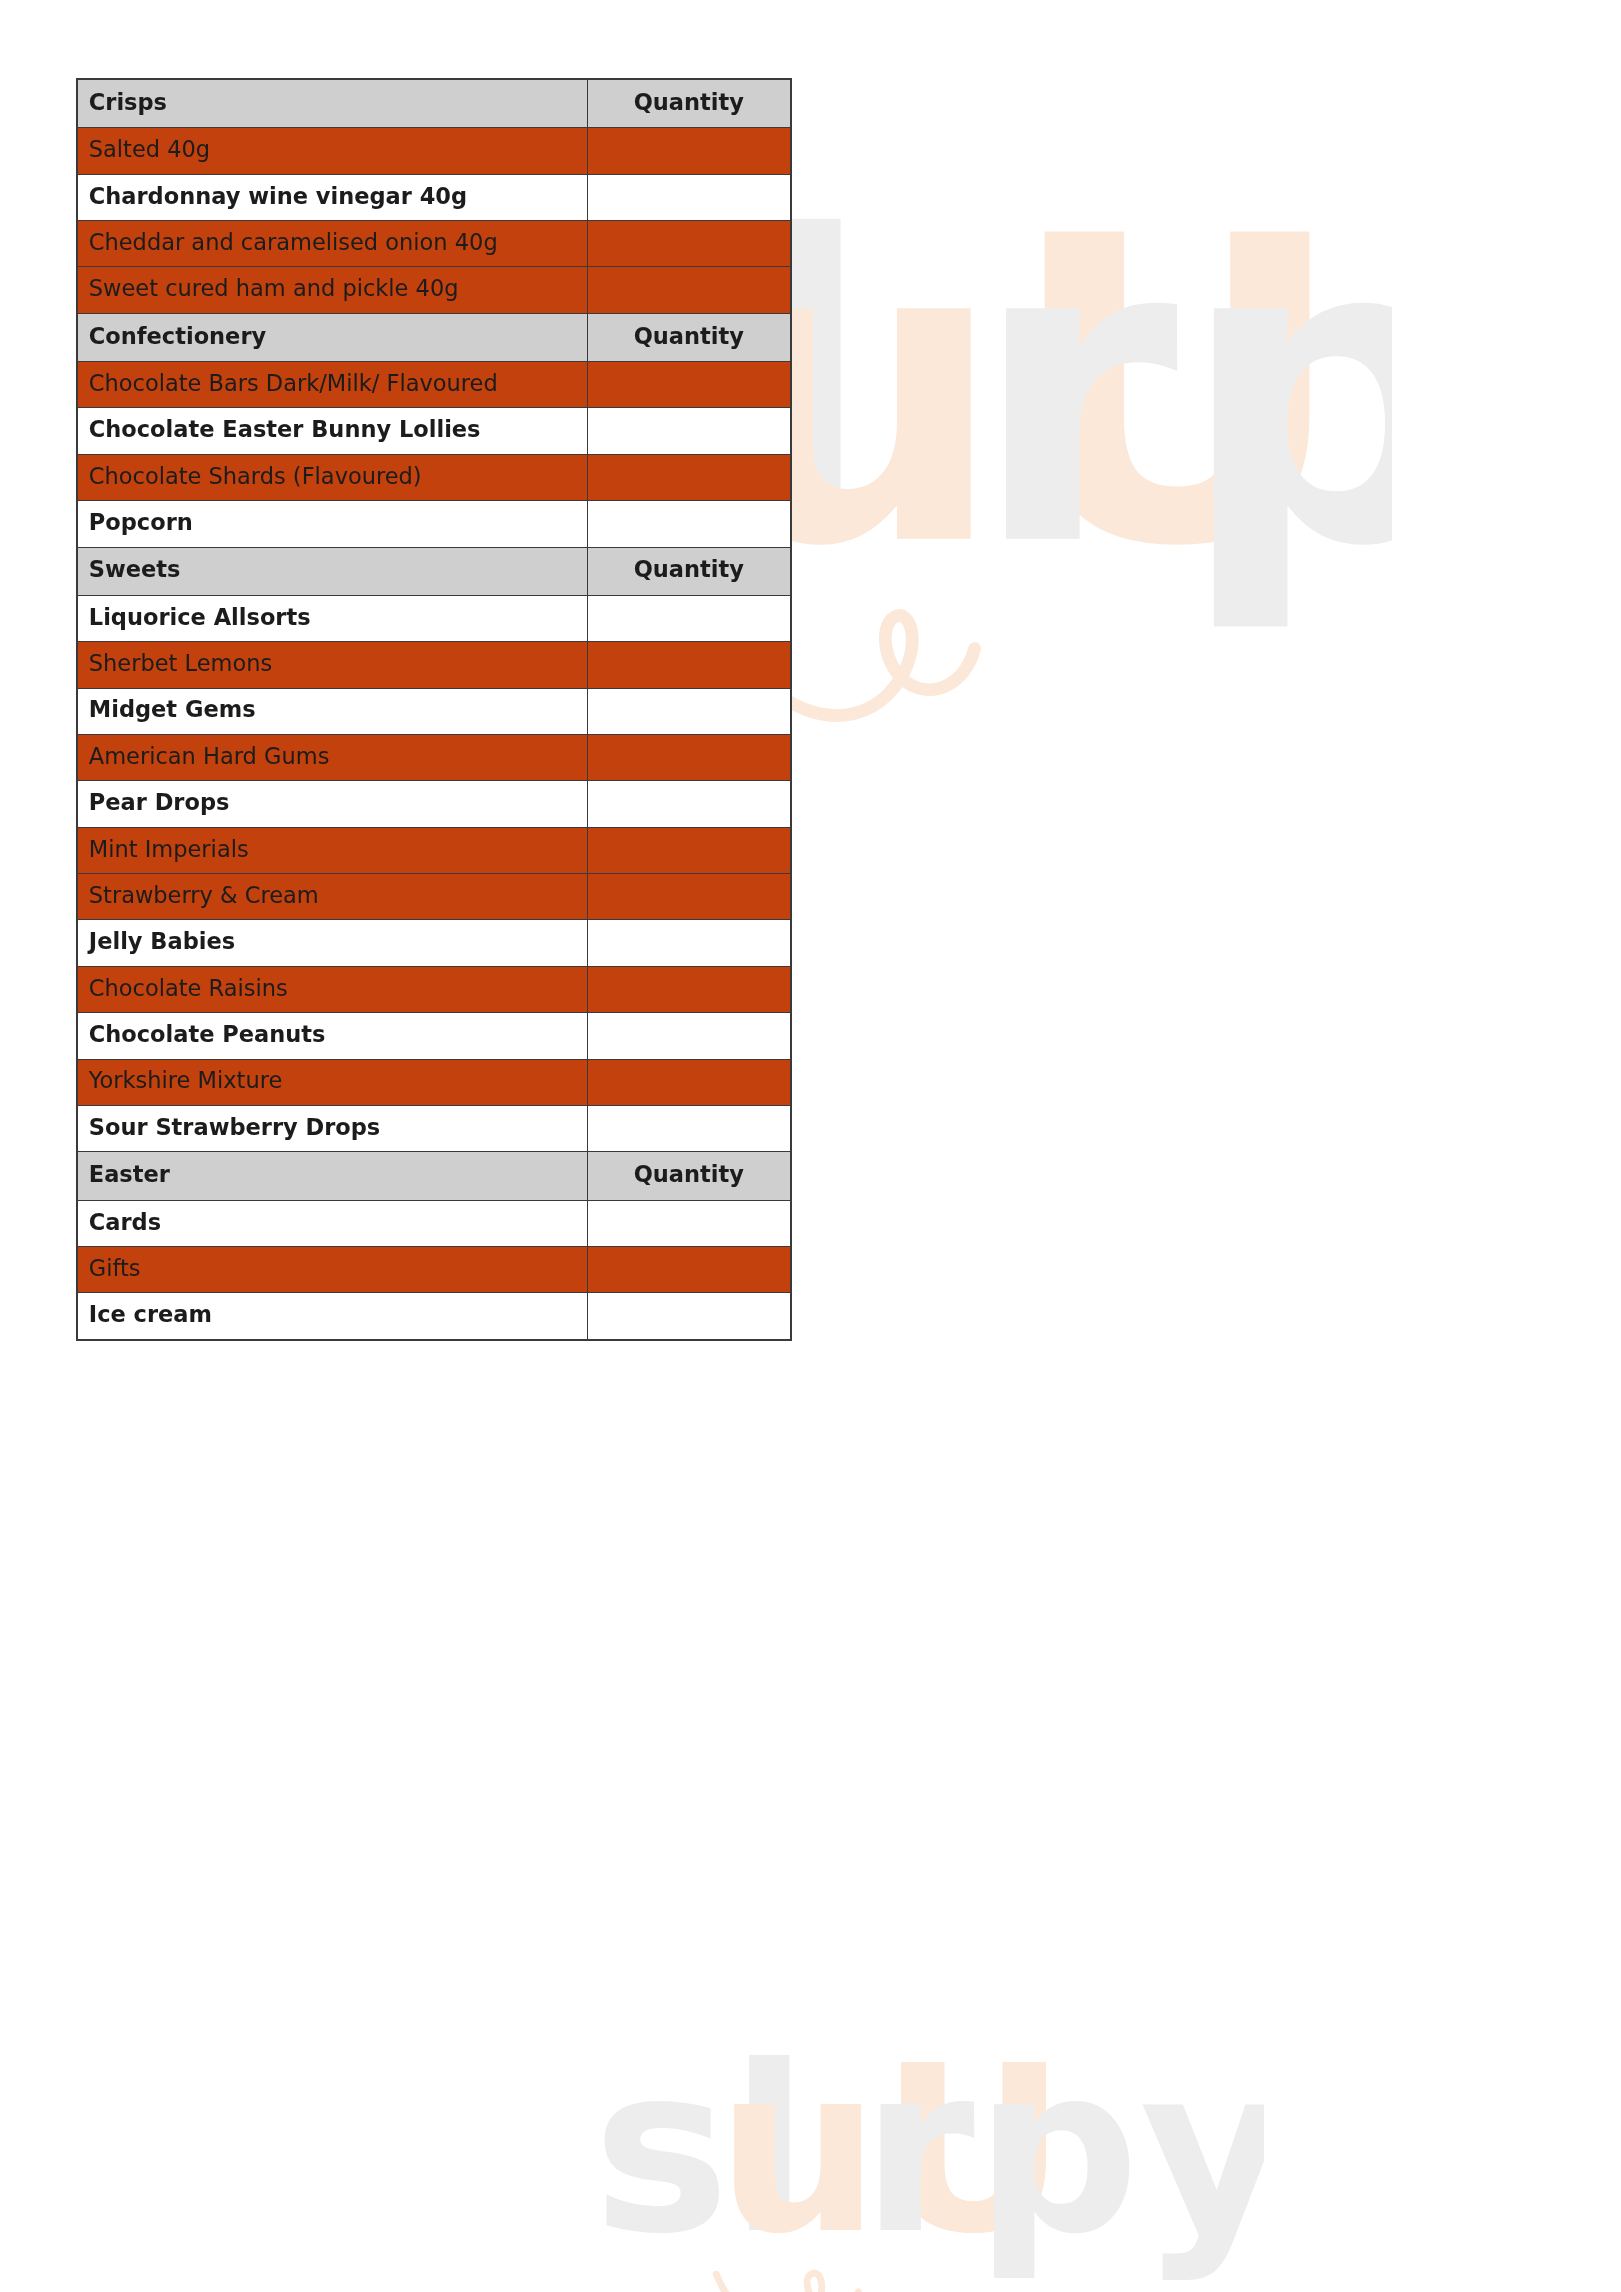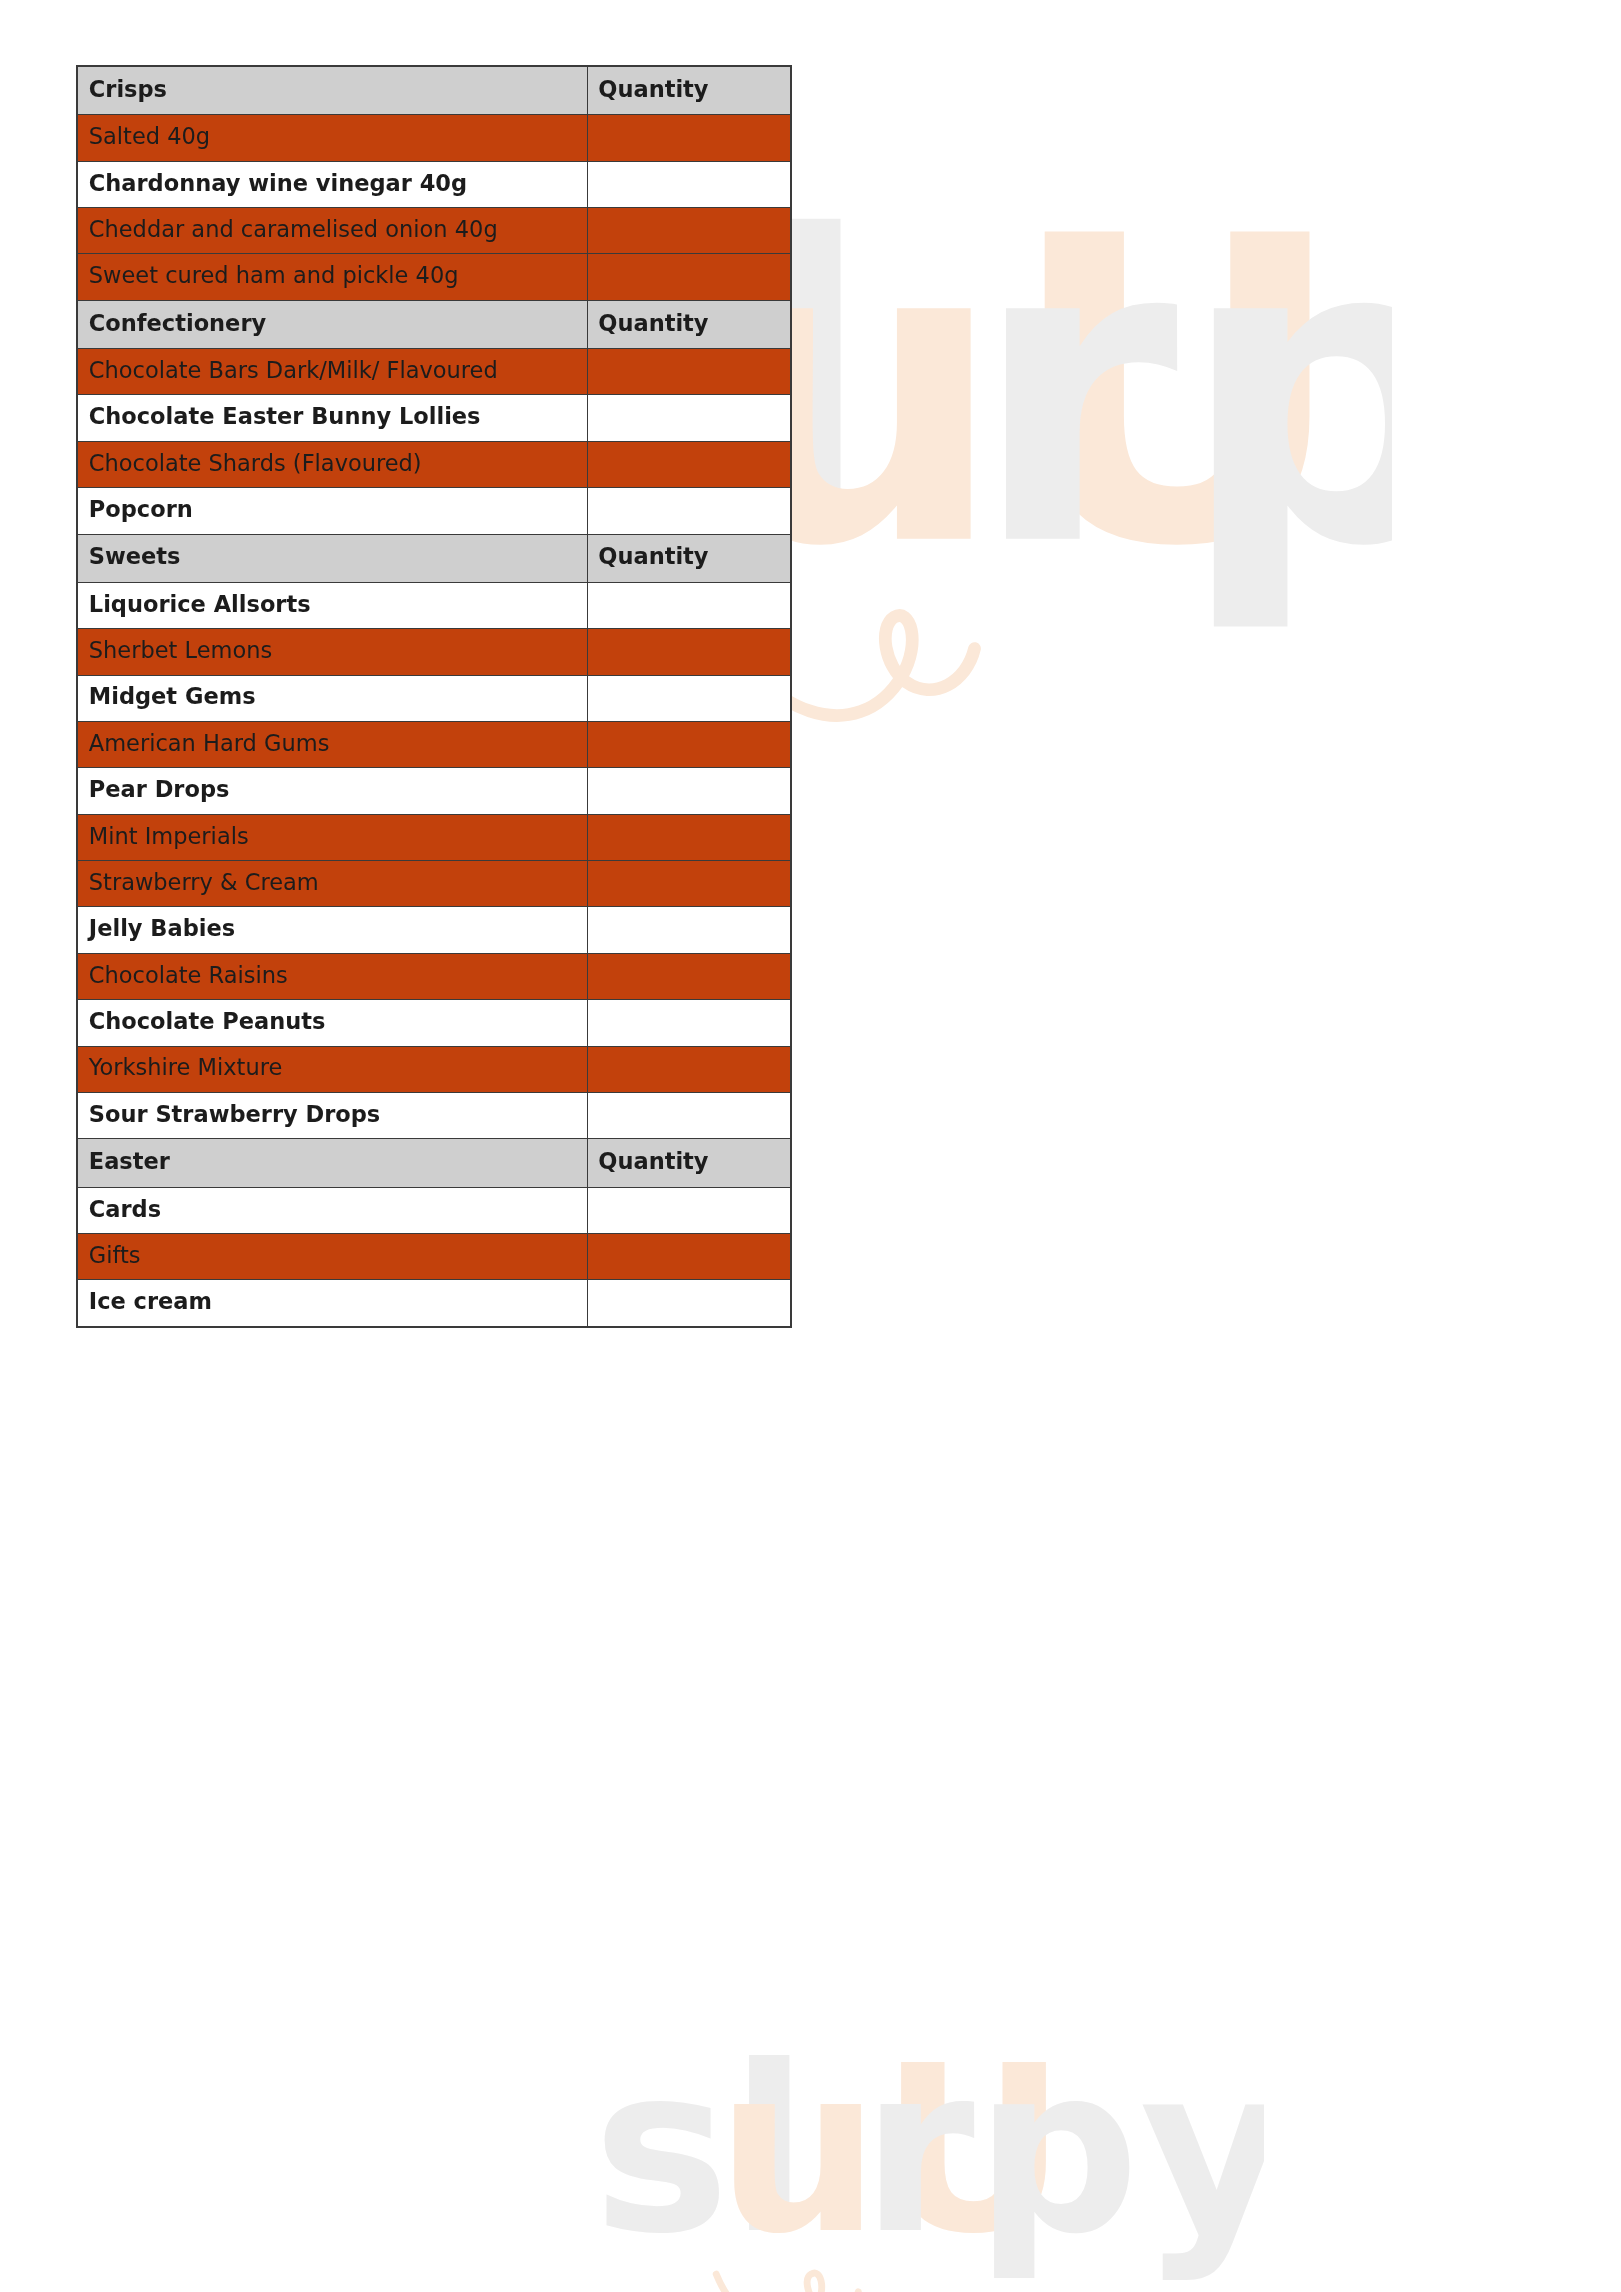--- a/index.html
+++ b/index.html
@@ -33,21 +33,21 @@
     top: 1936px;
     width: 882px;
     height: 441px;
   }
   .wm svg { display: block; width: 100%; height: 100%; }
 
   
   .sheet {
     position: absolute;
     left: 76px;
-    top: 65px;
+    top: 78px;
     width: 714px;
     z-index: 2;
   }
   table.order-table {
     border-collapse: collapse;
     width: 100%;
     table-layout: fixed;
     border: 2px solid #3a3a3a;
   }
   table.order-table col.c-item { width: 510px; }
@@ -64,20 +64,21 @@
   }
 
   
   tr.section-row > td {
     background: #cfcfcf;
     font-weight: bold;
     padding-top: 7.8px;
     padding-bottom: 9.8px;
   }
   tr.section-row > td.qty-head {
+    text-align: center;
   }
 
   
   tr.data-row.shade > td { background: #c2410c; }
   tr.data-row.plain > td { background: #ffffff; font-weight: bold; }
   tr.data-row > td.qty-cell { }
 
   td.qty-cell { }
 </style>
 </head>

